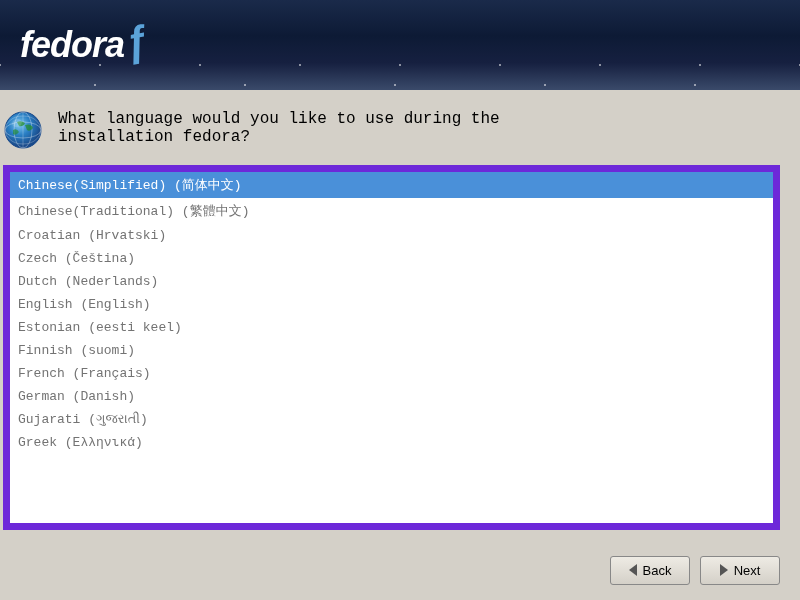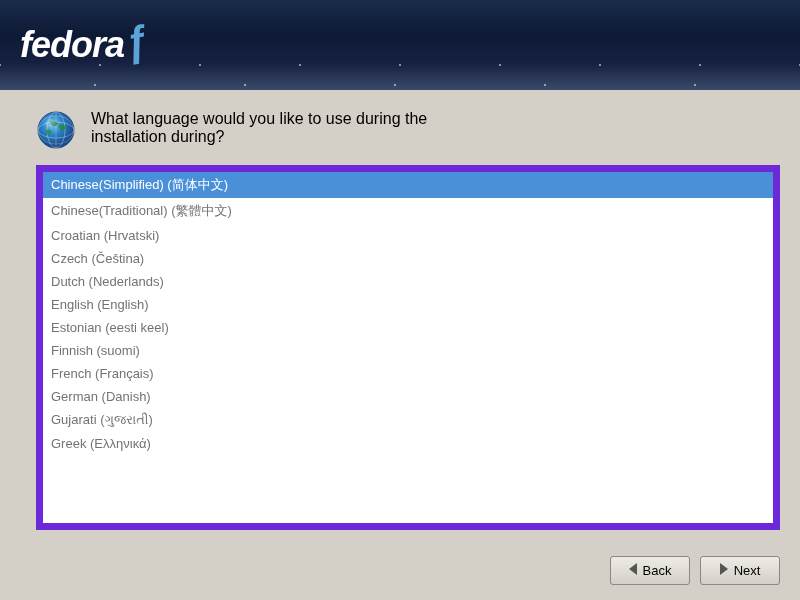--- a/index.html
+++ b/index.html
@@ -66,23 +66,24 @@
       background-size: 150px 150px, 200px 200px, 100px 100px, 250px 250px;
       background-position: 20px 10px, 80px 30px, 150px 15px, 300px 20px;
       pointer-events: none;
       opacity: 0.5;
     }
 
     
     #main-content {
       flex: 1;
       background-color: #d4d0c8;
-      padding: 20px 20px 10px 36px;
+      padding: 20px 20px 10px 3px;
       display: flex;
       flex-direction: column;
+      font-family: Liberation Mono, monospace;
     }
 
     #question-section {
       display: flex;
       align-items: flex-start;
       gap: 15px;
       margin-bottom: 15px;
     }
 
     #globe-icon {
@@ -146,20 +147,21 @@
     }
 
     .nav-button {
       padding: 6px 16px;
       font-size: 13px;
       background: linear-gradient(180deg, #eeebe4 0%, #d4d0c8 100%);
       border: 1px solid #888;
       border-radius: 3px;
       cursor: pointer;
       display: flex;
+      align-items: center;
       gap: 6px;
       min-width: 80px;
       justify-content: center;
     }
 
     .btn-arrow-left {
       display: inline-block;
       width: 0;
       height: 0;
       border-top: 6px solid transparent;
@@ -206,21 +208,21 @@
       <line x1="20" y1="2" x2="20" y2="38" stroke="rgba(255,255,255,0.3)" stroke-width="0.8"></line>
 
       <path d="M14,12 Q18,10 22,13 Q20,17 16,16 Z" fill="rgba(34,139,34,0.7)"></path>
       <path d="M22,15 Q28,13 30,18 Q27,22 24,20 Z" fill="rgba(34,139,34,0.7)"></path>
       <path d="M10,20 Q14,18 16,22 Q13,26 10,24 Z" fill="rgba(34,139,34,0.6)"></path>
 
       <ellipse cx="14" cy="13" rx="5" ry="4" fill="rgba(255,255,255,0.15)" transform="rotate(-20, 14, 13)"></ellipse>
     </svg>
     <div>
       <div>What language would you like to use during the</div>
-      <div>installation during?</div>
+      <div>installation fedora?</div>
     </div>
   </div>
 
   <div id="language-list-container">
     <ul id="language-list">
     <li class="lang-item selected">Chinese(Simplified) (简体中文)</li>
         <li class="lang-item">Chinese(Traditional) (繁體中文)</li>
         <li class="lang-item">Croatian (Hrvatski)</li>
         <li class="lang-item">Czech (Čeština)</li>
         <li class="lang-item">Dutch (Nederlands)</li>

